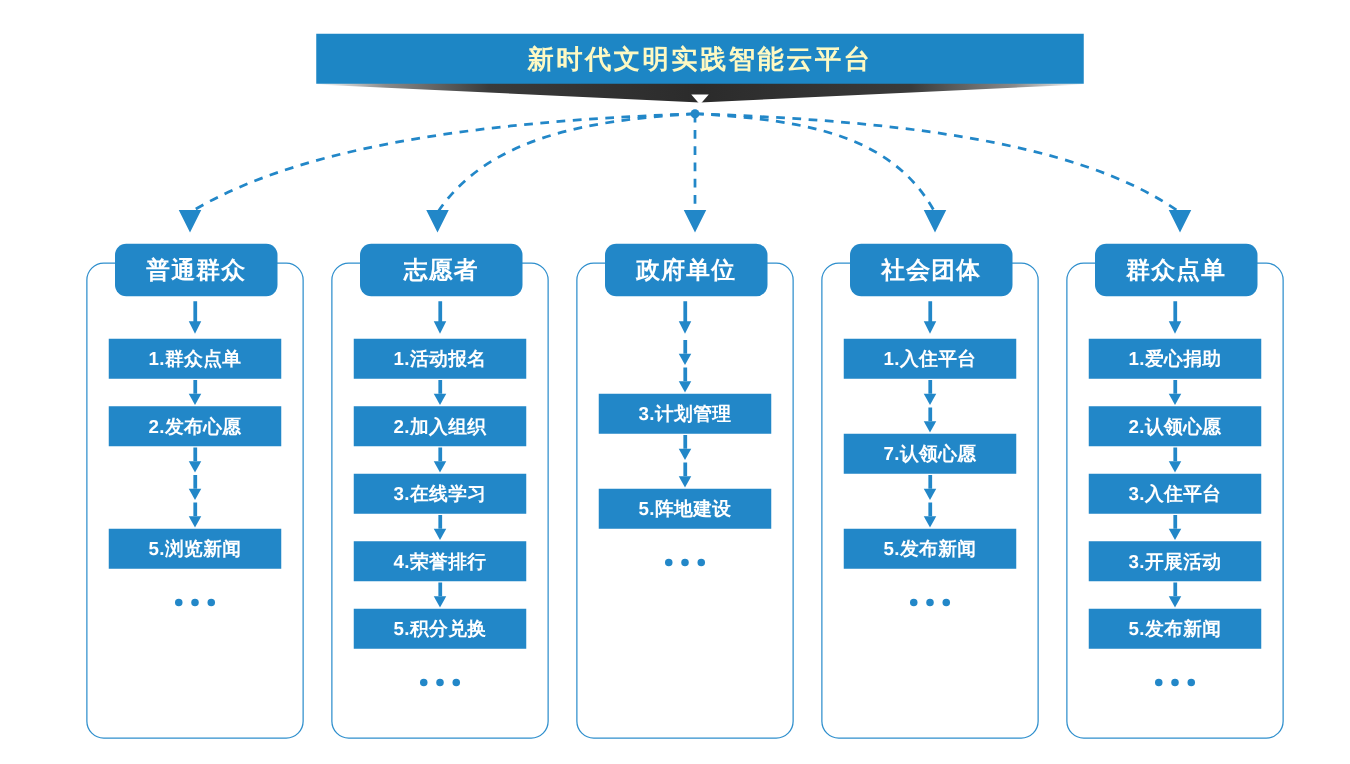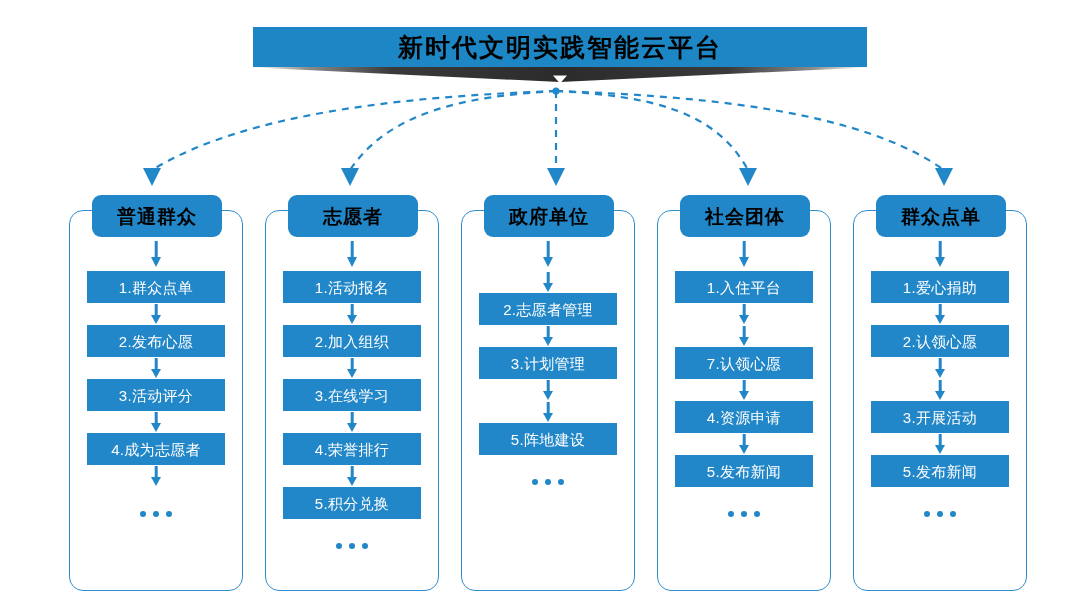--- a/index.html
+++ b/index.html
@@ -23,22 +23,22 @@
     top: 27px;
     width: 614px;
     height: 40px;
     background: #1d86c5;
     display: flex;
     align-items: center;
     justify-content: center;
     z-index: 5;
   }
   #title-text {
-    color: #000000;
-    font-size: 25px;
+    color: #fef9c3;
+    font-size: 21px;
     font-weight: bold;
     letter-spacing: 2px;
     line-height: 1;
   }
   #title-ribbon {
     position: absolute;
     left: 253px;
     top: 66px;
     width: 614px;
     height: 18px;
@@ -88,21 +88,21 @@
     width: 130px;
     height: 42px;
     background: #2287c8;
     border-radius: 9px;
     display: flex;
     align-items: center;
     justify-content: center;
     z-index: 3;
   }
   .col-header-label {
-    color: #000000;
+    color: #ffffff;
     font-size: 19px;
     font-weight: bold;
     letter-spacing: 1px;
     line-height: 1;
   }
   .col-body {
     position: absolute;
     left: 0;
     top: 42px;
     width: 174px;
@@ -157,20 +157,21 @@
     display: flex;
     align-items: center;
     justify-content: center;
   }
   .step-label {
     color: #ffffff;
     font-size: 15px;
     line-height: 1;
     letter-spacing: 0.3px;
     white-space: nowrap;
+    font-weight: bold;
   }
   .ellipsis {
     margin-top: 24px;
     display: flex;
     align-items: center;
     justify-content: center;
     gap: 7px;
   }
   .ellipsis .dot {
     width: 6px;
@@ -254,37 +255,34 @@
         </div>
       <div class="step-box">
           <span class="step-label">2.发布心愿</span>
         </div>
       <div class="step-gap">
           <span class="arrow-down">
             <i class="shaft"></i>
             <i class="head"></i>
           </span>
         </div>
-      <div class="step-box">
-          <span class="step-label">3.活动评分</span>
-        </div>
-      <div class="step-gap">
-          <span class="arrow-down">
-            <i class="shaft"></i>
-            <i class="head"></i>
-          </span>
-        </div>
-      <div class="step-box">
-          <span class="step-label">4.成为志愿者</span>
-        </div>
-      <div class="step-gap">
-          <span class="arrow-down">
-            <i class="shaft"></i>
-            <i class="head"></i>
-          </span>
+      <div class="step-gap">
+          <span class="arrow-down">
+            <i class="shaft"></i>
+            <i class="head"></i>
+          </span>
+        </div>
+      <div class="step-gap">
+          <span class="arrow-down">
+            <i class="shaft"></i>
+            <i class="head"></i>
+          </span>
+        </div>
+      <div class="step-box">
+          <span class="step-label">5.浏览新闻</span>
         </div>
       <div class="ellipsis">
         <i class="dot"></i>
         <i class="dot"></i>
         <i class="dot"></i>
       </div>
     </div>
   </div>
 
   <div class="column" style="left:265px;">
@@ -357,23 +355,20 @@
             <i class="shaft"></i>
             <i class="head"></i>
           </span>
       </div>
       <div class="step-gap">
           <span class="arrow-down">
             <i class="shaft"></i>
             <i class="head"></i>
           </span>
         </div>
-      <div class="step-box">
-          <span class="step-label">2.志愿者管理</span>
-        </div>
       <div class="step-gap">
           <span class="arrow-down">
             <i class="shaft"></i>
             <i class="head"></i>
           </span>
         </div>
       <div class="step-box">
           <span class="step-label">3.计划管理</span>
         </div>
       <div class="step-gap">
@@ -428,23 +423,20 @@
         </div>
       <div class="step-box">
           <span class="step-label">7.认领心愿</span>
         </div>
       <div class="step-gap">
           <span class="arrow-down">
             <i class="shaft"></i>
             <i class="head"></i>
           </span>
         </div>
-      <div class="step-box">
-          <span class="step-label">4.资源申请</span>
-        </div>
       <div class="step-gap">
           <span class="arrow-down">
             <i class="shaft"></i>
             <i class="head"></i>
           </span>
         </div>
       <div class="step-box">
           <span class="step-label">5.发布新闻</span>
         </div>
       <div class="ellipsis">
@@ -478,20 +470,23 @@
         </div>
       <div class="step-box">
           <span class="step-label">2.认领心愿</span>
         </div>
       <div class="step-gap">
           <span class="arrow-down">
             <i class="shaft"></i>
             <i class="head"></i>
           </span>
         </div>
+      <div class="step-box">
+          <span class="step-label">3.入住平台</span>
+        </div>
       <div class="step-gap">
           <span class="arrow-down">
             <i class="shaft"></i>
             <i class="head"></i>
           </span>
         </div>
       <div class="step-box">
           <span class="step-label">3.开展活动</span>
         </div>
       <div class="step-gap">

